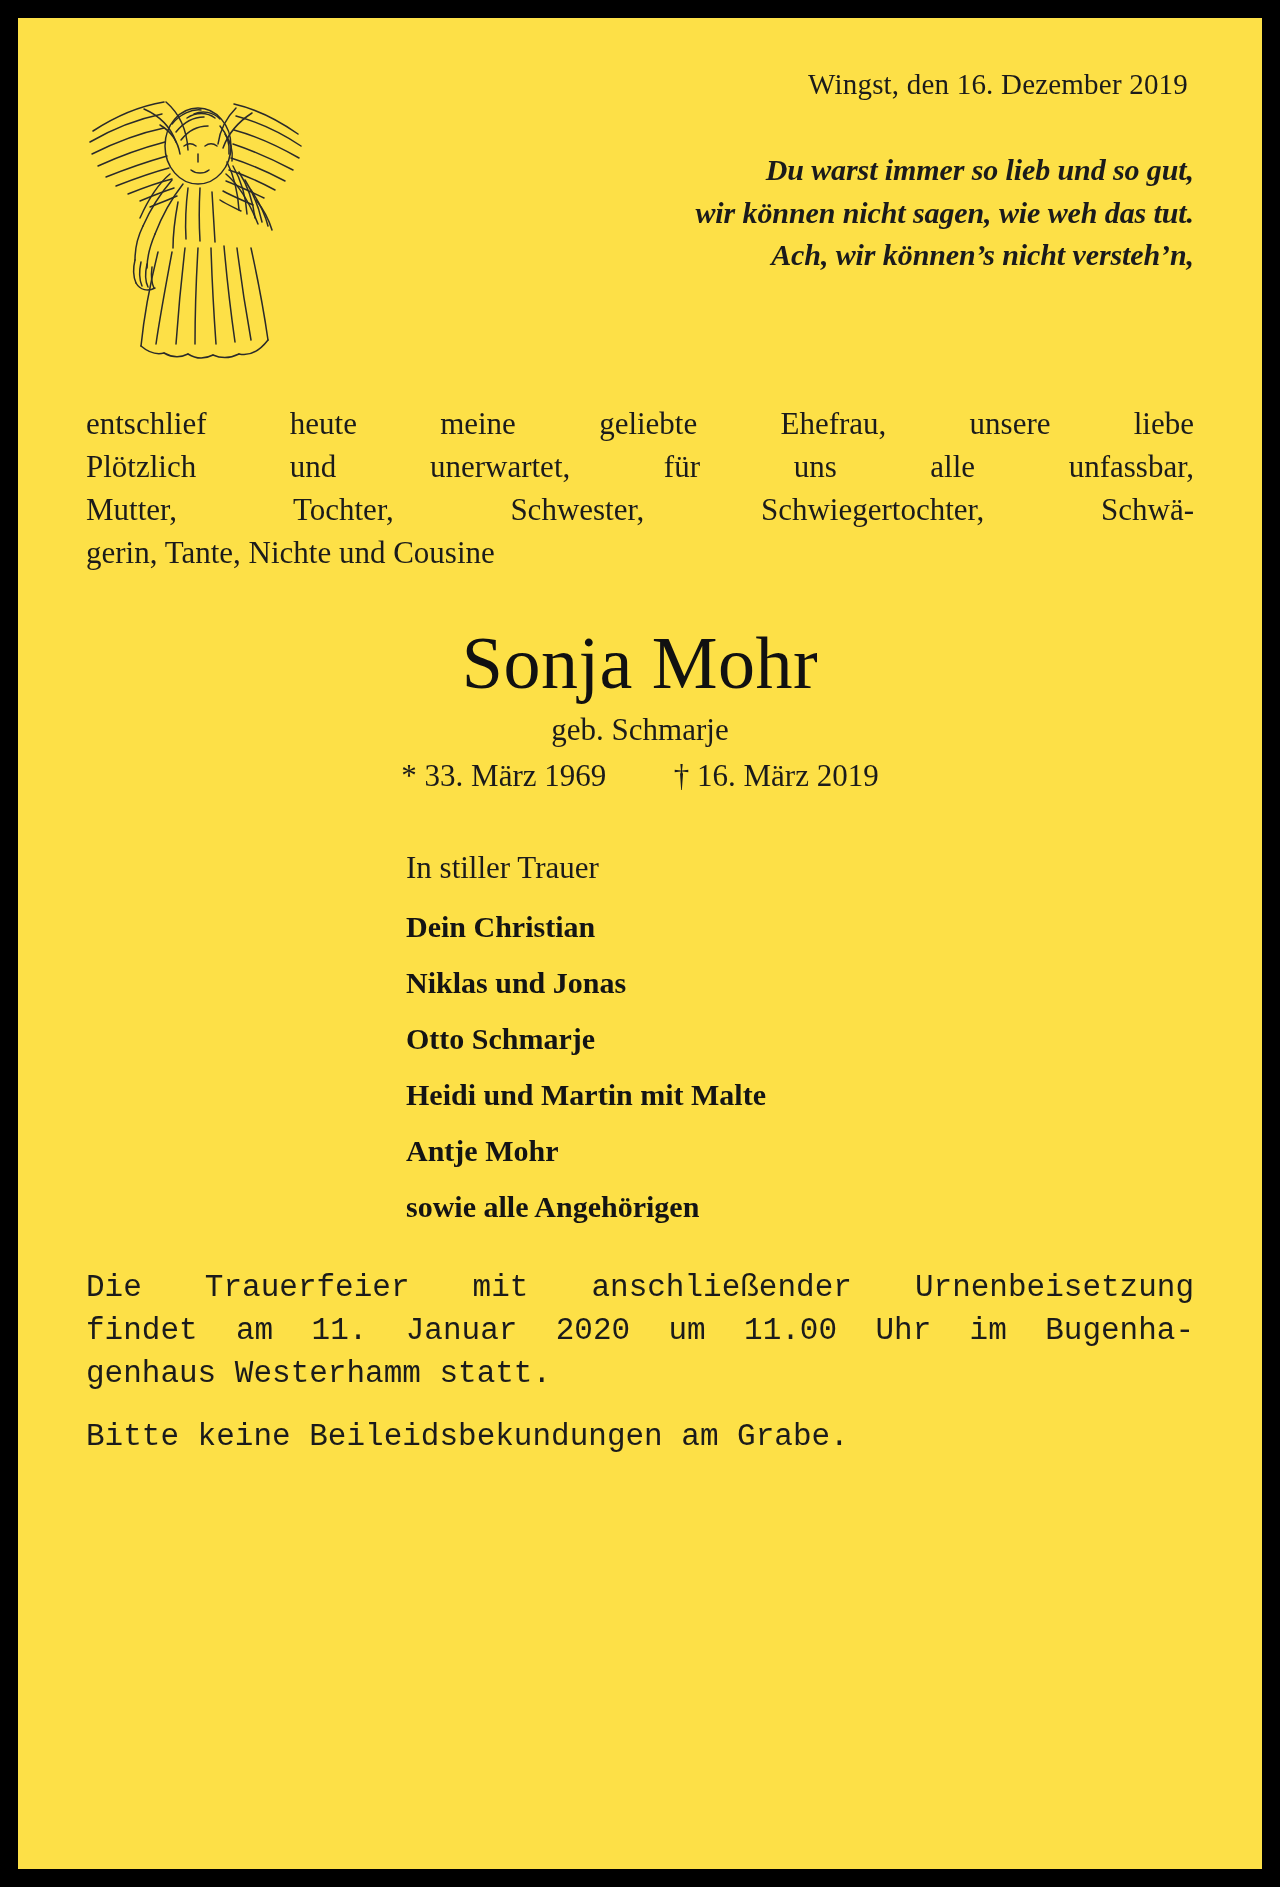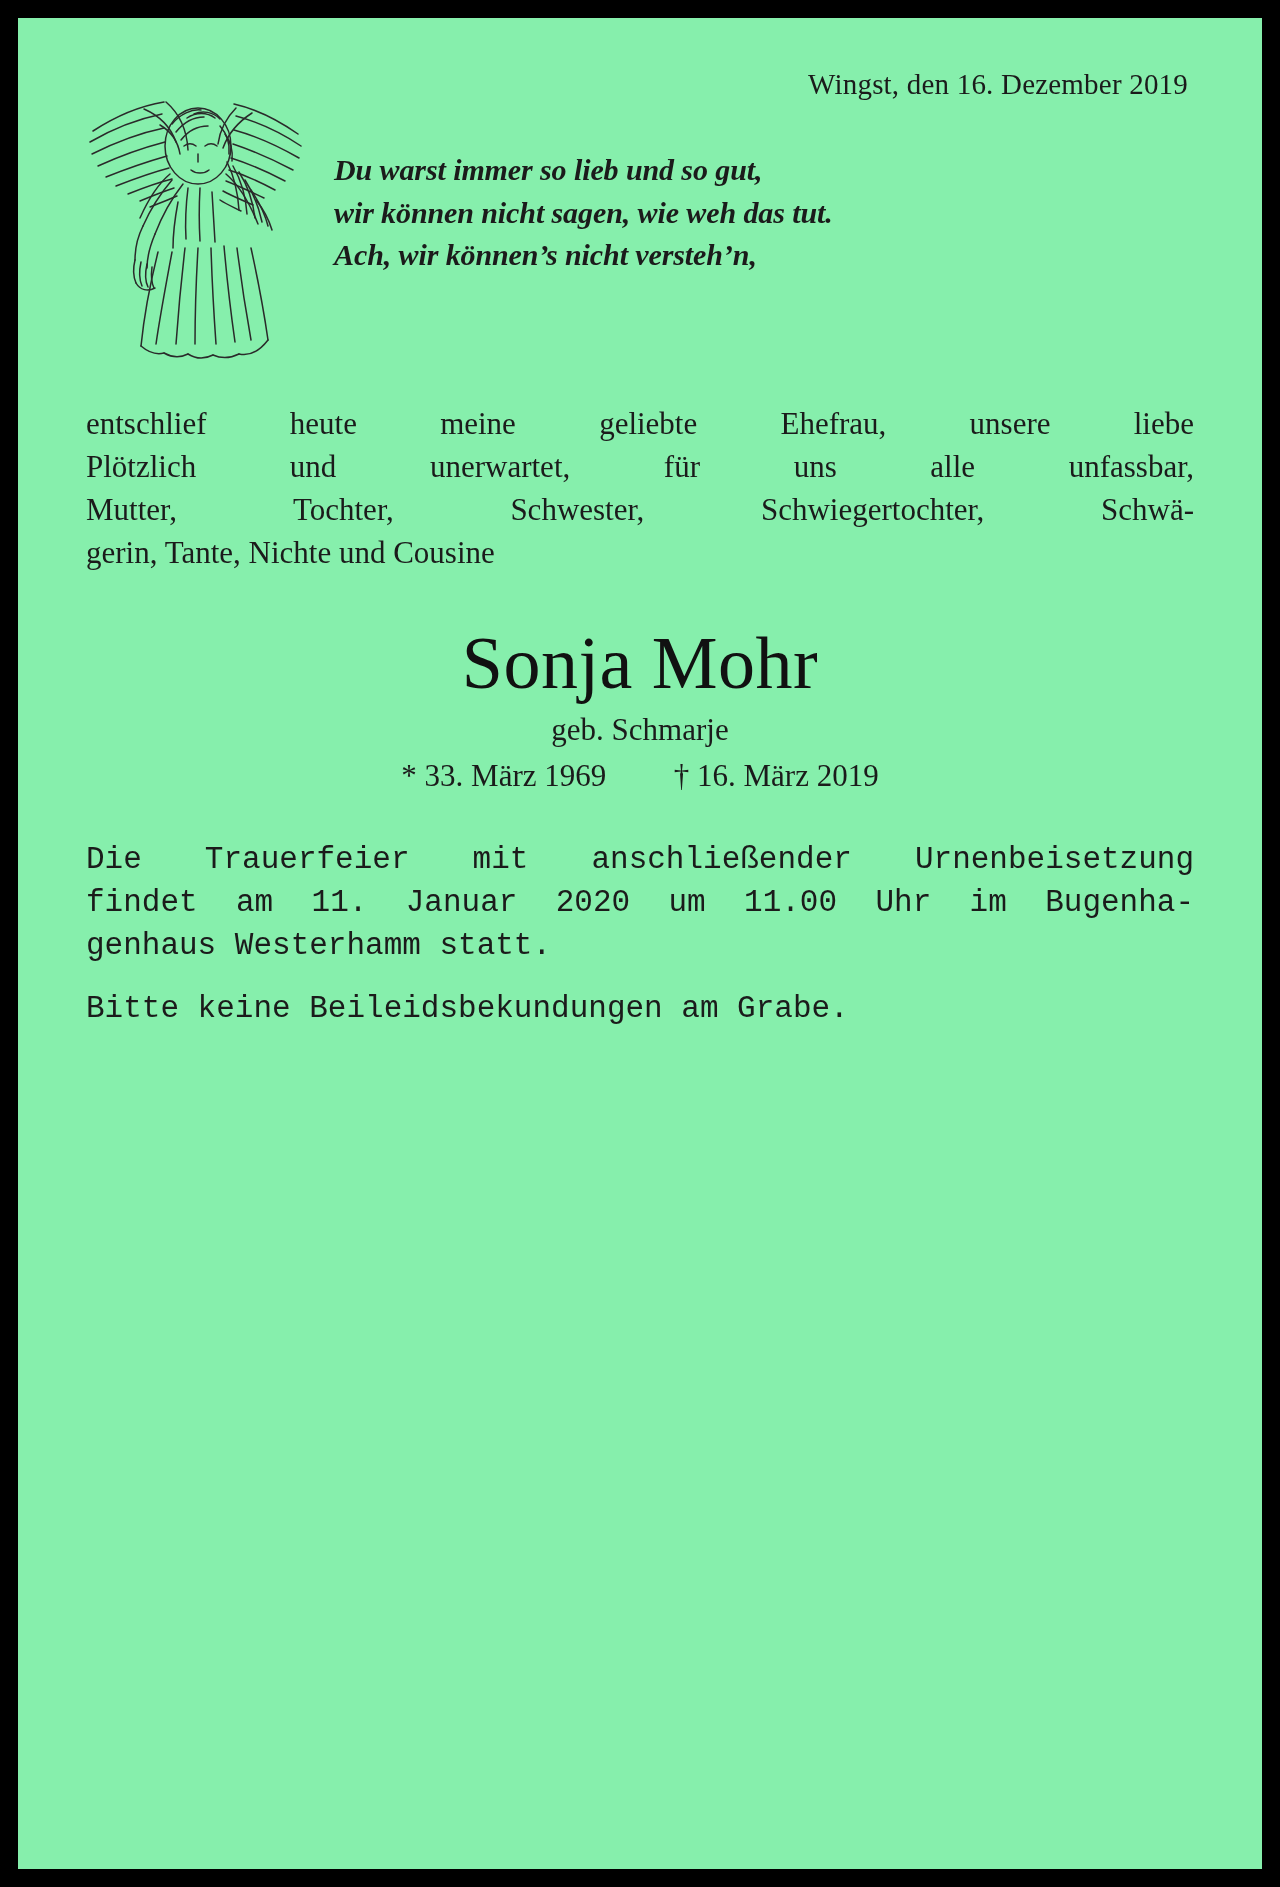--- a/index.html
+++ b/index.html
@@ -16,21 +16,21 @@
     background: #000000;
     padding: 18px;
     position: relative;
     overflow: hidden;
   }
 
   .notice {
     width: 100%;
     height: 100%;
     box-sizing: border-box;
-    background: #86efac;
+    background: #fde047;
     position: relative;
     padding: 44px 68px 22px 68px;
   }
 
   
   .header {
     position: relative;
     min-height: 300px;
   }
 
@@ -57,21 +57,21 @@
     margin-left: 248px;
     margin-top: 48px;
     font-family: "Liberation Serif", "DejaVu Serif", serif;
     font-style: italic;
     font-weight: 700;
     font-size: 30px;
     line-height: 1.42;
     color: #1b1b1b;
     letter-spacing: -0.1px;
   }
-  .poem .line { white-space: nowrap; }
+  .poem .line { white-space: nowrap; text-align: right; }
 
   
   .intro {
     margin-top: 40px;
     font-family: "Liberation Serif", "DejaVu Serif", serif;
     font-size: 31px;
     line-height: 1.39;
     color: #1b1b1b;
     text-align: justify;
     text-justify: inter-word;
@@ -262,20 +262,29 @@
       <div class="maiden-name">geb. Schmarje</div>
       <div class="dates">
         <span>*</span>
         <span>33. März 1969</span>
         <span class="gap"></span>
         <span>†</span>
         <span>16. März 2019</span>
       </div>
     </div>
 
+    <div class="mourners">
+      <div class="mourn-head">In stiller Trauer</div>
+      <div class="mourn-item">Dein Christian</div>
+      <div class="mourn-item">Niklas und Jonas</div>
+      <div class="mourn-item">Otto Schmarje</div>
+      <div class="mourn-item">Heidi und Martin mit Malte</div>
+      <div class="mourn-item">Antje Mohr</div>
+      <div class="mourn-item">sowie alle Angehörigen</div>
+    </div>
 
     <div class="closing">
       <p>
         <span class="ln just">Die Trauerfeier mit anschließender Urnenbeisetzung</span>
         <span class="ln just">findet am 11. Januar 2020 um 11.00 Uhr im Bugenha-</span>
         <span class="ln">genhaus Westerhamm statt.</span>
       </p>
       <p>
         <span class="ln">Bitte keine Beileidsbekundungen am Grabe.</span>
       </p>

